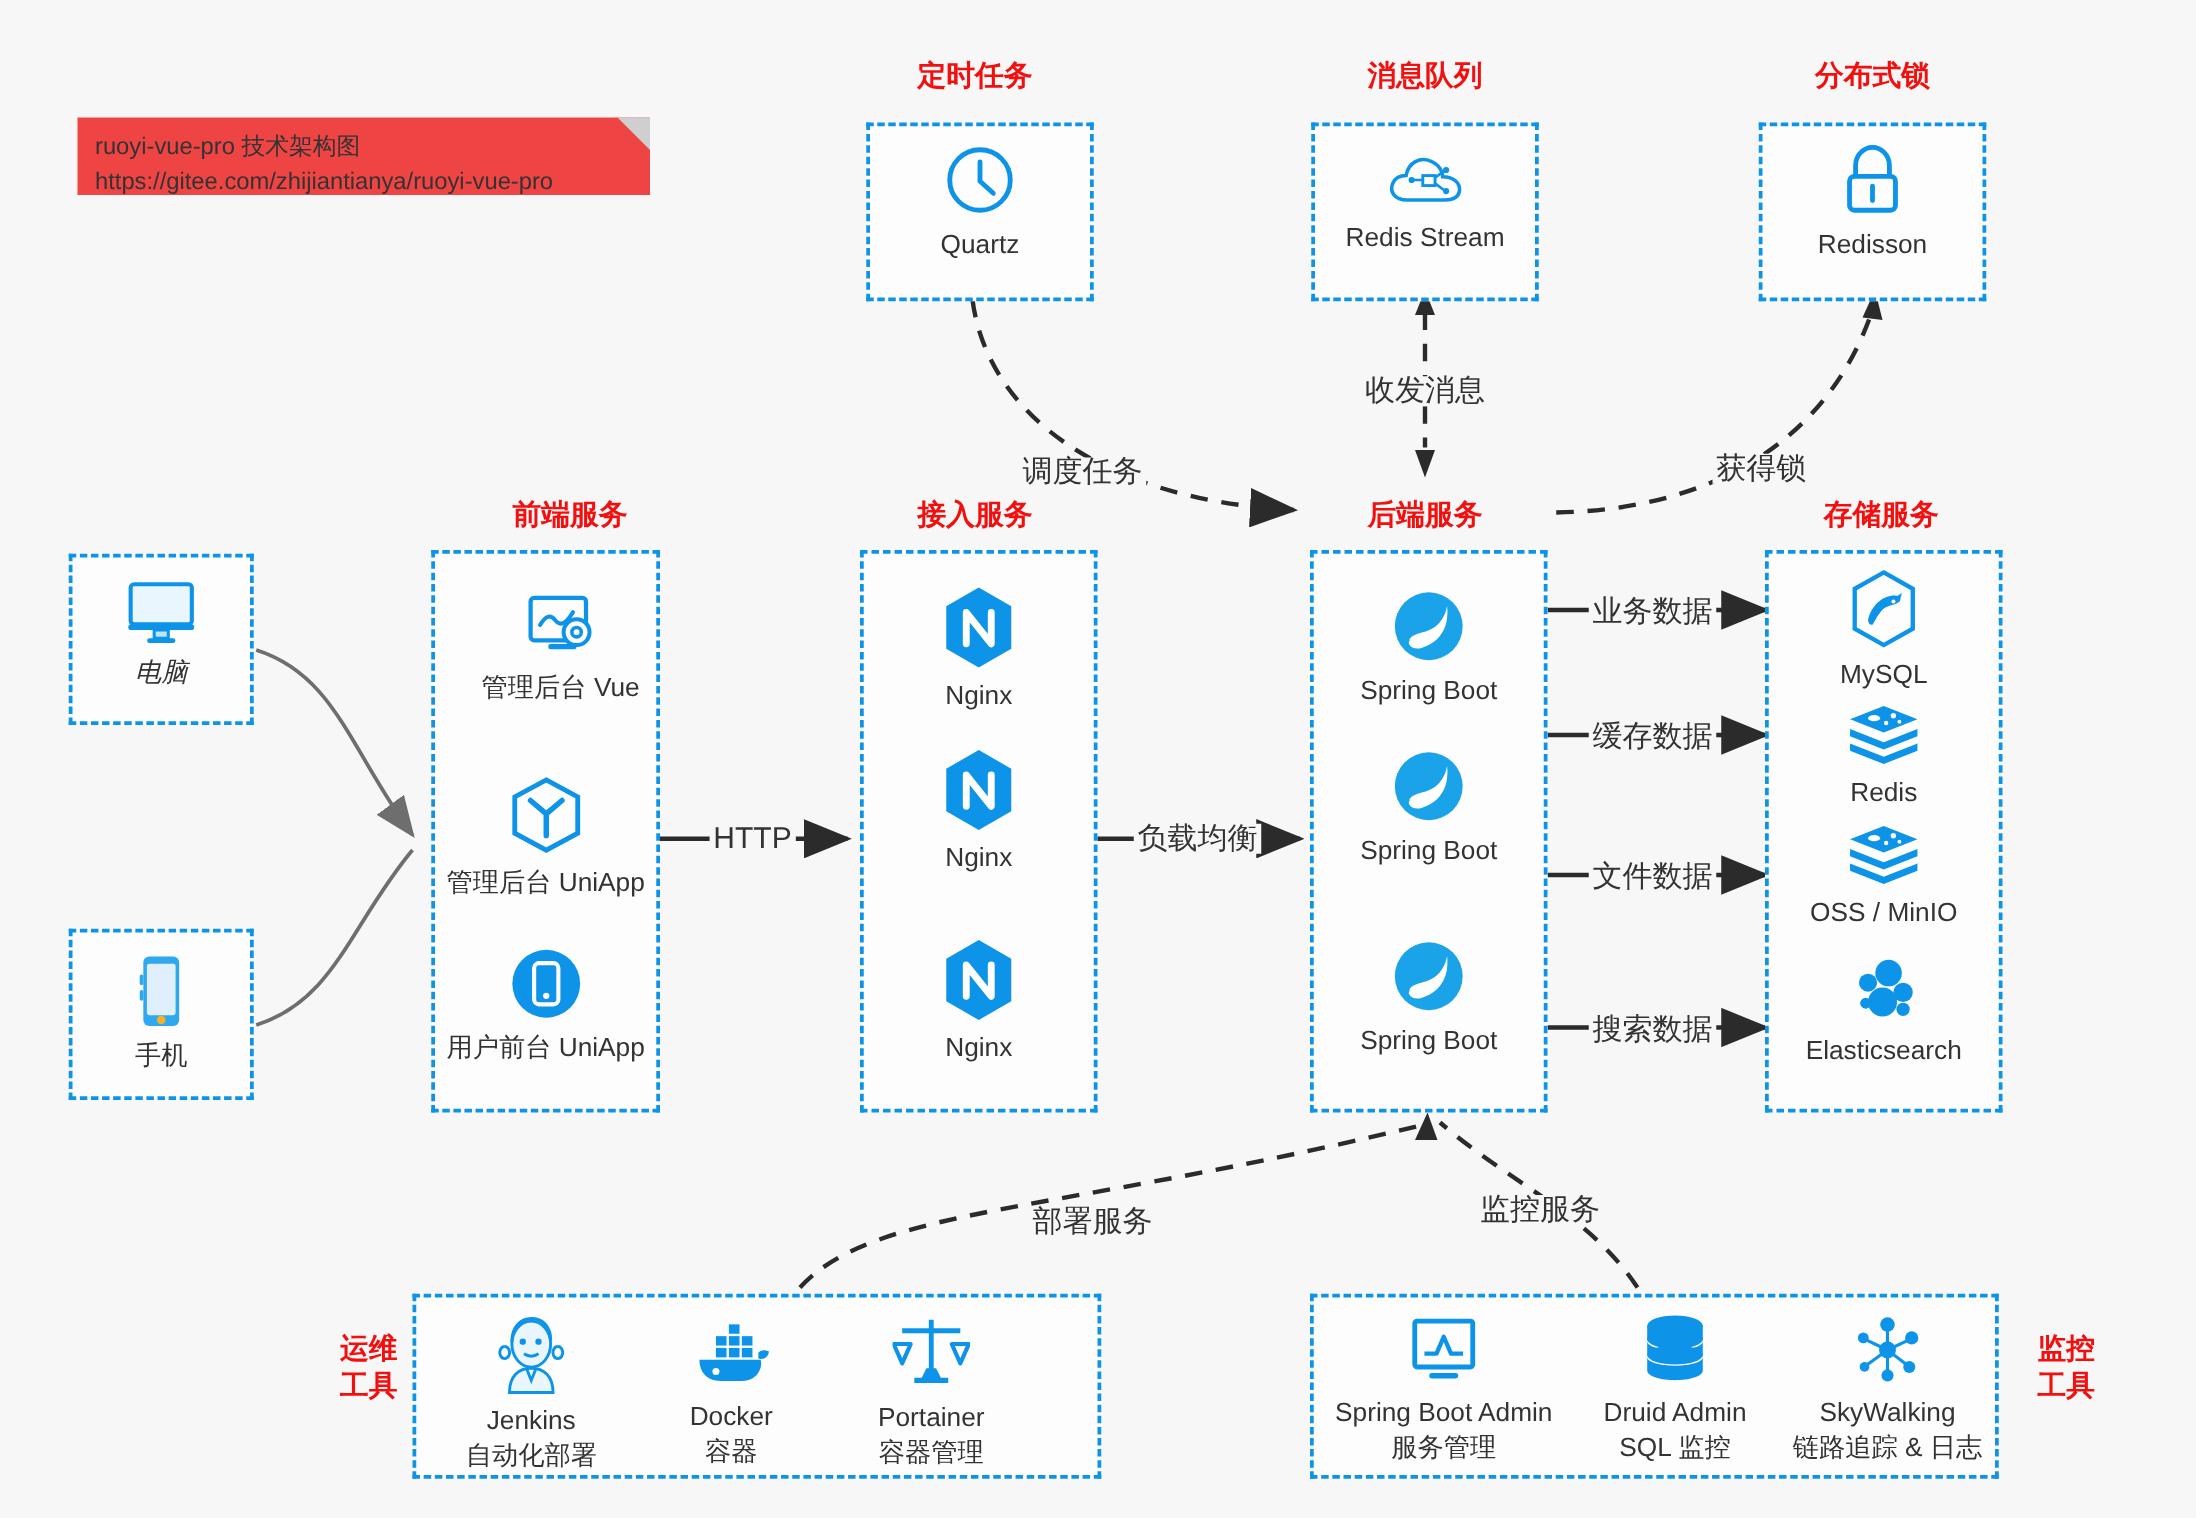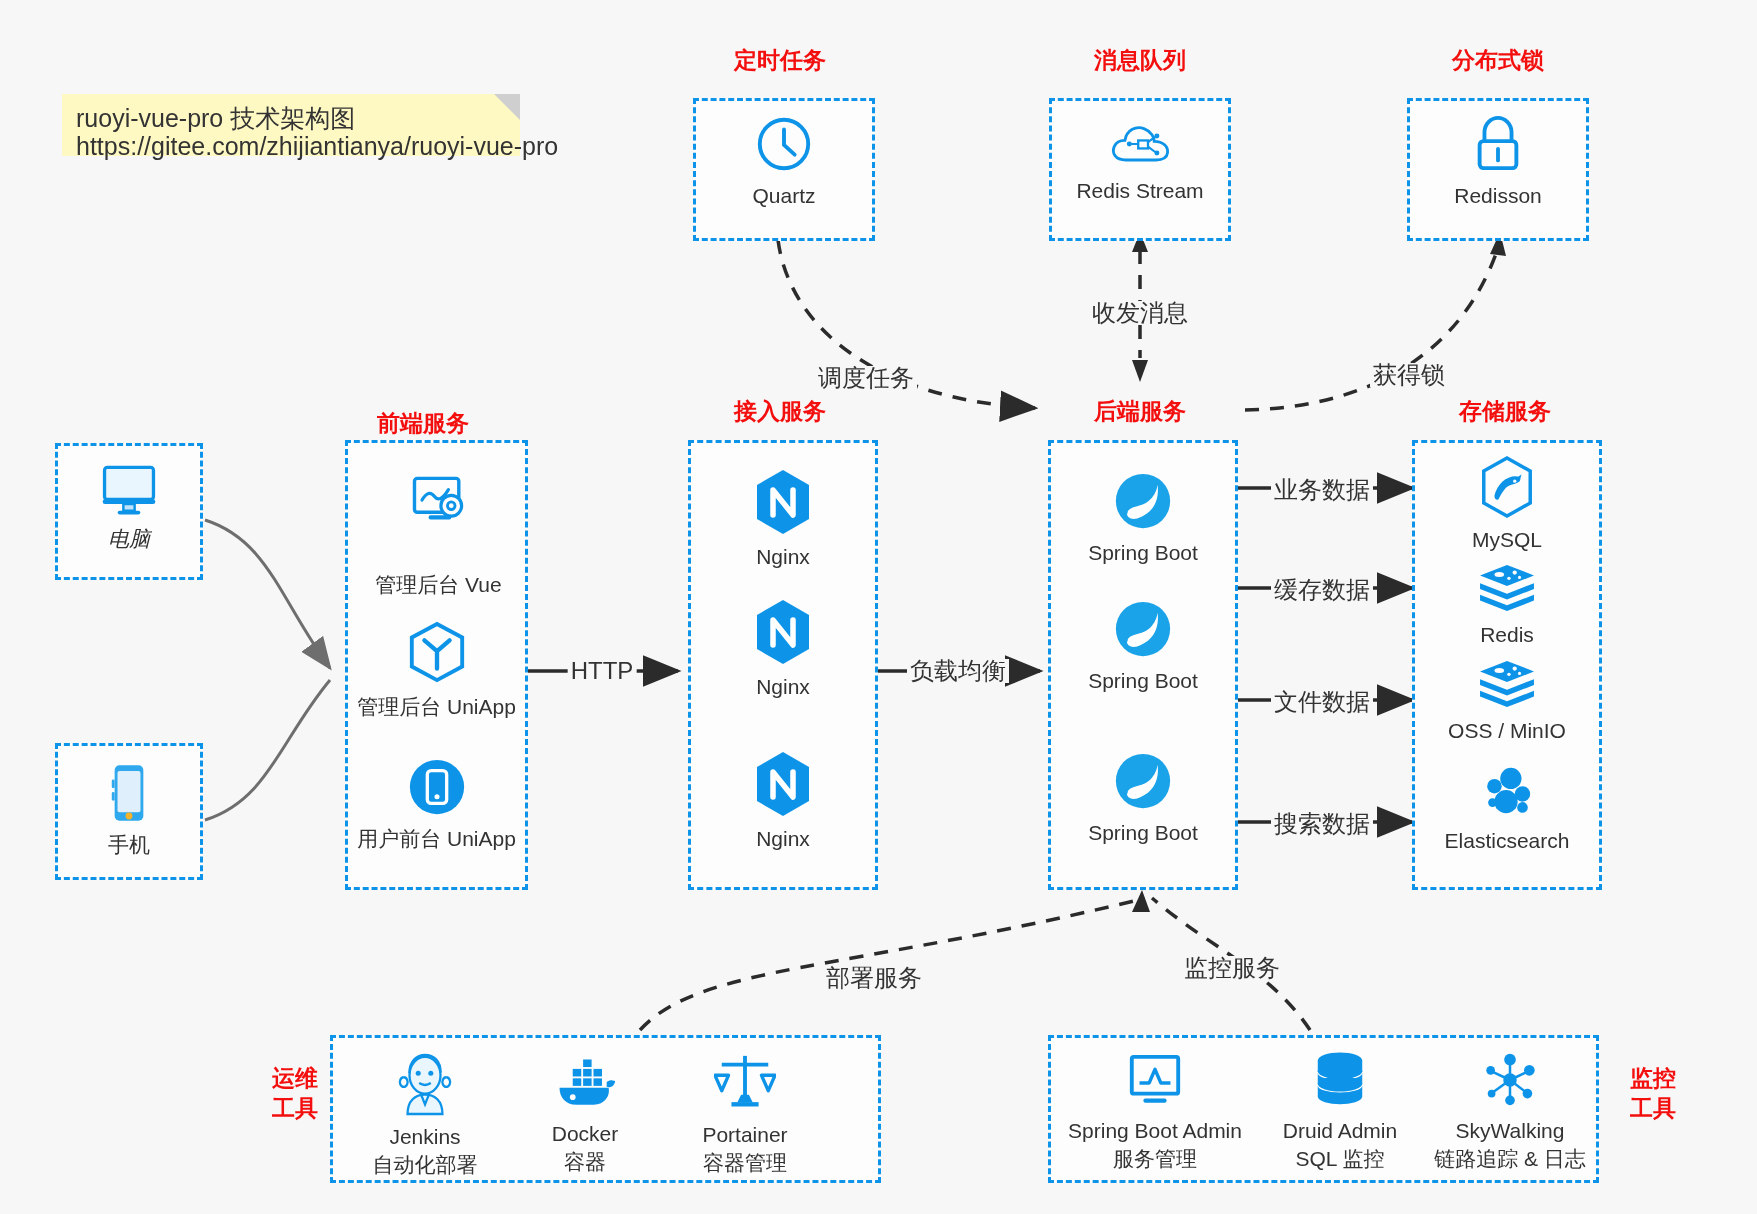--- a/index.html
+++ b/index.html
@@ -8,21 +8,21 @@
     background:#f7f7f7;
     font-family:"Liberation Sans","DejaVu Sans",sans-serif;
     position:relative;overflow:hidden;
   }
   .canvas{position:absolute;inset:0;}
   svg.wires{position:absolute;left:0;top:0;width:1757px;height:1214px;pointer-events:none;}
 
   
   .note{
     position:absolute;left:62px;top:94px;width:458px;height:62px;
-    background:#fef9c3;color:#333;font-size:25px;line-height:28px;
+    background:#ef4444;color:#333;font-size:19px;line-height:28px;
     padding:10px 14px 0 14px;box-sizing:border-box;
   }
   .note .corner{
     position:absolute;right:0;top:0;width:0;height:0;
     border-left:26px solid transparent;border-top:26px solid #cfcfcf;
   }
   .note div{white-space:nowrap;}
 
   
   .box{
@@ -155,24 +155,24 @@
     <svg class="ico" width="44" height="62" viewBox="0 0 46 64">
       <rect x="8" y="3" width="30" height="58" rx="5" fill="#2fa8ee"></rect>
       <rect x="11" y="9" width="24" height="43" rx="2" fill="#dff0fc"></rect>
       <circle cx="23" cy="56" r="3.6" fill="#f5b32b"></circle>
       <rect x="5" y="18" width="3" height="9" rx="1.5" fill="#2fa8ee"></rect>
       <rect x="5" y="31" width="3" height="9" rx="1.5" fill="#2fa8ee"></rect>
     </svg>
     <div class="lbl">手机</div>
   </div>
 
-  <div class="grouptitle" style="left:328px;top:396px;width:190px;margin-top:12px;">前端服务</div>
+  <div class="grouptitle" style="left:361px;top:396px;width:190px;">前端服务</div>
   <div class="box" style="left:345px;top:440px;width:183px;height:450px;"></div>
 
-  <div class="cell" style="left:347px;top:472px;width:183px;gap:34px;">
+  <div class="cell" style="left:357px;top:472px;width:183px;">
     <svg class="ico" width="66" height="58" viewBox="0 0 70 60">
       <rect x="9" y="6" width="47" height="36" rx="3" fill="none" stroke="#0d94e8" stroke-width="3.6"></rect>
       <path d="M17 29 Q24 17 30 25 Q36 33 45 18" fill="none" stroke="#0d94e8" stroke-width="3.4" stroke-linecap="round"></path>
       <rect x="24" y="45" width="24" height="4.5" rx="2" fill="#0d94e8"></rect>
       <circle cx="48" cy="35" r="11" fill="#fdfdfd" stroke="#0d94e8" stroke-width="3.4"></circle>
       <circle cx="48" cy="35" r="4" fill="none" stroke="#0d94e8" stroke-width="3"></circle>
     </svg>
     <div class="lbl">管理后台 Vue</div>
   </div>
 

